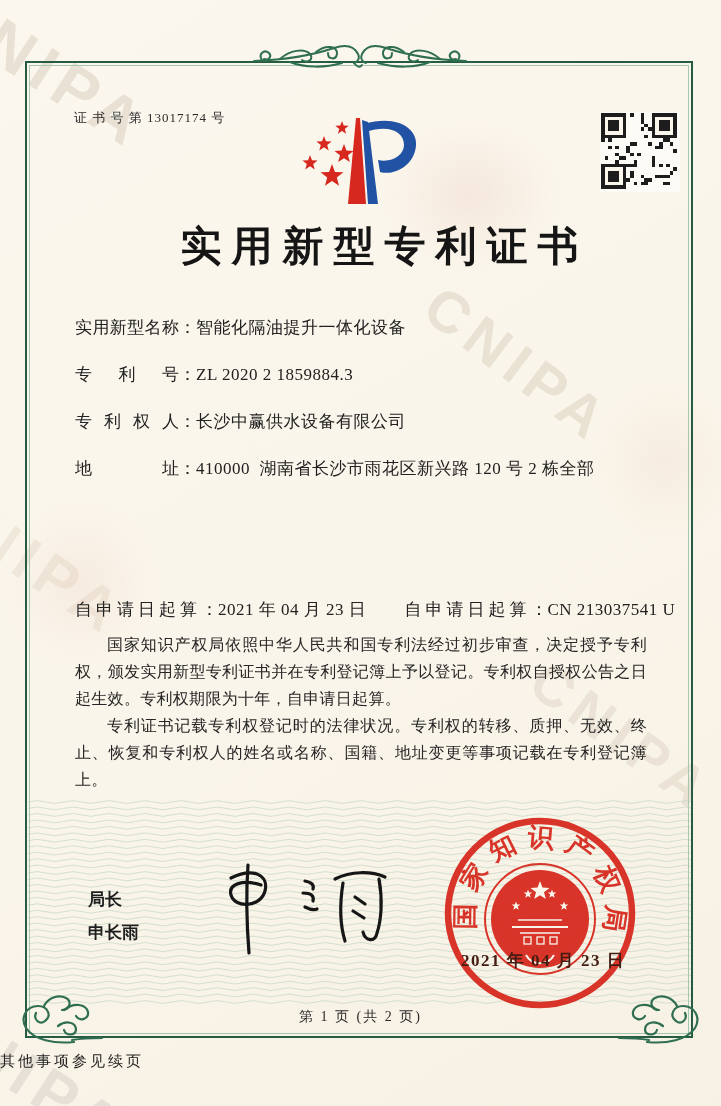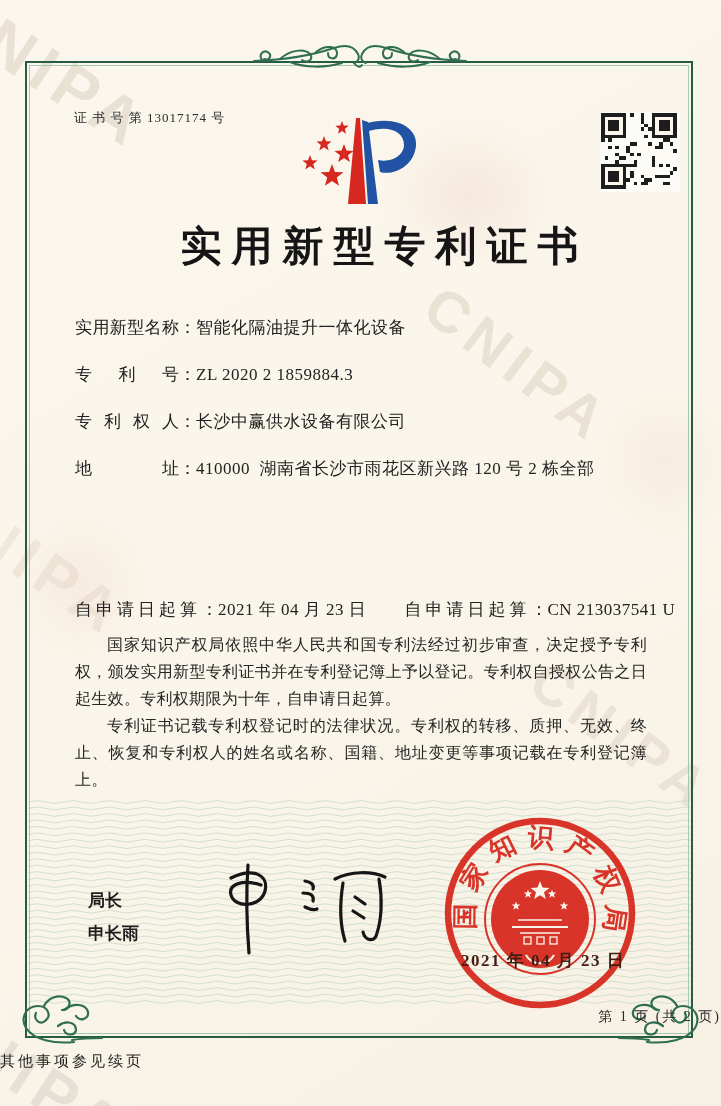--- a/index.html
+++ b/index.html
@@ -21,27 +21,27 @@
   .field-row{margin-bottom:26px;height:21px;white-space:nowrap;}
   .f-label{display:inline-block;width:104px;text-align:justify;text-align-last:justify;vertical-align:top;}
   .f-value{white-space:pre;letter-spacing:0.5px;}
   .grant-row{position:absolute;left:75px;top:598px;width:585px;font-size:17px;white-space:nowrap;}
   .grant-right{margin-left:34px;}
   .g-label{letter-spacing:4px;}
   .paras{position:absolute;left:75px;top:631px;width:572px;font-size:16px;line-height:27px;
          text-align:justify;letter-spacing:0.3px;color:#262626;}
   .paras p{margin:0;text-indent:2em;}
   .band{position:absolute;left:28px;top:799px;width:665px;height:207px;opacity:.85;}
-  .sig-labels{position:absolute;left:88px;top:884px;font-family:Liberation Sans, sans-serif;
+  .sig-labels{position:absolute;left:88px;top:884px;font-family:Liberation Mono, monospace;
               font-size:17px;font-weight:600;line-height:33px;color:#1e1e1e;}
   .sig-script{position:absolute;left:193px;top:853px;}
   .sealbox{position:absolute;left:437px;top:813px;width:206px;height:200px;}
   .seal-date{position:absolute;left:448px;top:949px;width:190px;text-align:center;font-size:17px;
              font-weight:bold;letter-spacing:1.5px;color:#441c12;}
-  .page-num{position:absolute;left:0;top:1008px;width:100%;text-align:right;font-size:14px;letter-spacing:2px;color:#2a2a2a;}
+  .page-num{position:absolute;left:0;top:1008px;width:100%;text-align:center;font-size:14px;letter-spacing:2px;color:#2a2a2a;}
   .footer-note{position:absolute;left:0;top:1052px;width:100%;text-align:left;font-size:15px;letter-spacing:3px;color:#1f1f1f;}
 </style>
 </head>
 <body>
 
 <div class="page">
 
   <span class="wm" style="left:-34px;top:-26px;font-size:64px;color:rgba(186,170,144,.28);transform:rotate(33deg);">CNIPA</span>
   <span class="wm" style="left:452px;top:272px;font-size:58px;color:rgba(186,170,144,.26);transform:rotate(37deg);">CNIPA</span>
   <span class="wm" style="left:-46px;top:468px;font-size:60px;color:rgba(186,170,144,.18);transform:rotate(34deg);">CNIPA</span>

